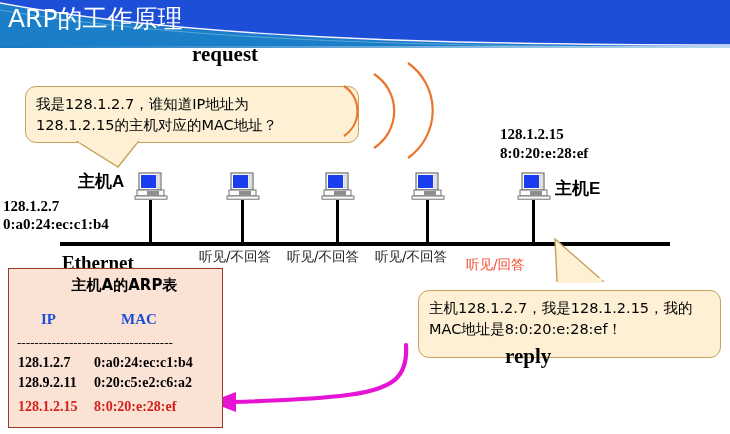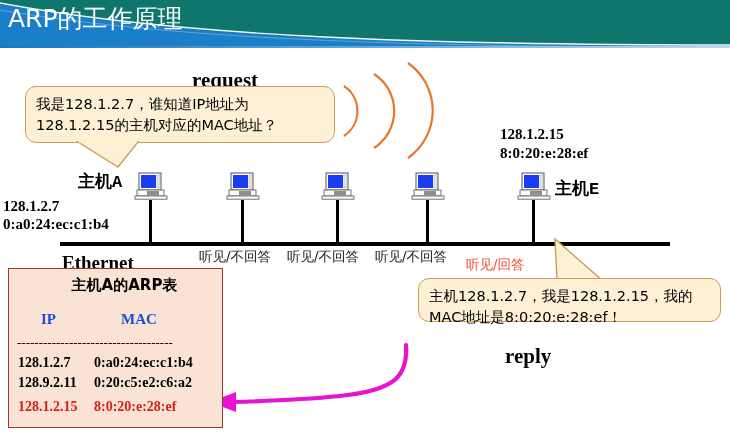--- a/index.html
+++ b/index.html
@@ -4,53 +4,53 @@
 <style>
   html,body{margin:0;padding:0;}
   body{
     width:730px;height:434px;position:relative;overflow:hidden;
     background:#ffffff;
     font-family:"Liberation Serif", serif;
   }
   
   .header{
     position:absolute;left:0;top:0;width:730px;height:47px;
-    background:#0f766e;overflow:hidden;
+    background:#1d4ed8;overflow:hidden;
   }
   .header .swoosh{position:absolute;left:0;top:0;width:730px;height:47px;}
   .header-title{
     position:absolute;left:8px;top:2px;
     font-family:"DejaVu Sans", sans-serif;
     font-size:25px;color:#ffffff;letter-spacing:0px;
     white-space:nowrap;
   }
   .header-underline{
     position:absolute;left:0;top:46px;width:730px;height:2px;
     background:linear-gradient(to right,#1477c1,#bcd9ef);
   }
   
   .lbl{position:absolute;white-space:nowrap;}
   .serif-b{font-family:"Liberation Serif", serif;font-weight:bold;color:#000;}
-  .cjk{font-family:Liberation Mono, monospace;color:#000;}
-  
-  #request-label{left:192px;top:68px;font-size:21px;}
+  .cjk{font-family:Liberation Sans, sans-serif;color:#000;}
+  
+  #request-label{left:192px;top:42px;font-size:21px;}
   #reply-label{left:505px;top:344px;font-size:21px;}
   
   .callout{
     position:absolute;
     background:#fdf0d5;border:1.4px solid #c8a05a;border-radius:11px;
     box-sizing:border-box;
   }
   .callout .ctext{
     font-family:"DejaVu Sans", sans-serif;
     font-size:14.5px;color:#000;line-height:21px;
     padding:7px 9px 6px 10px;white-space:pre-line;
   }
-  #request-callout{left:25px;top:86px;width:310px;height:57px;}
-  #reply-callout{left:418px;top:278px;width:303px;height:44px;}
+  #request-callout{left:25px;top:86px;width:334px;height:57px;}
+  #reply-callout{left:418px;top:290px;width:303px;height:68px;}
   .tail{position:absolute;}
   
   .host{position:absolute;width:34px;height:30px;}
   .drop{position:absolute;width:3px;background:#000;}
   .bus{position:absolute;left:60px;top:242px;width:610px;height:3.5px;background:#000;}
   
   #hostA-name{left:78px;top:170px;font-size:17px;}
   #hostA-ip{left:3px;top:198px;font-size:15px;}
   #hostA-mac{left:3px;top:216px;font-size:15px;}
   #ethernet-label{left:62px;top:252px;font-size:19px;}

